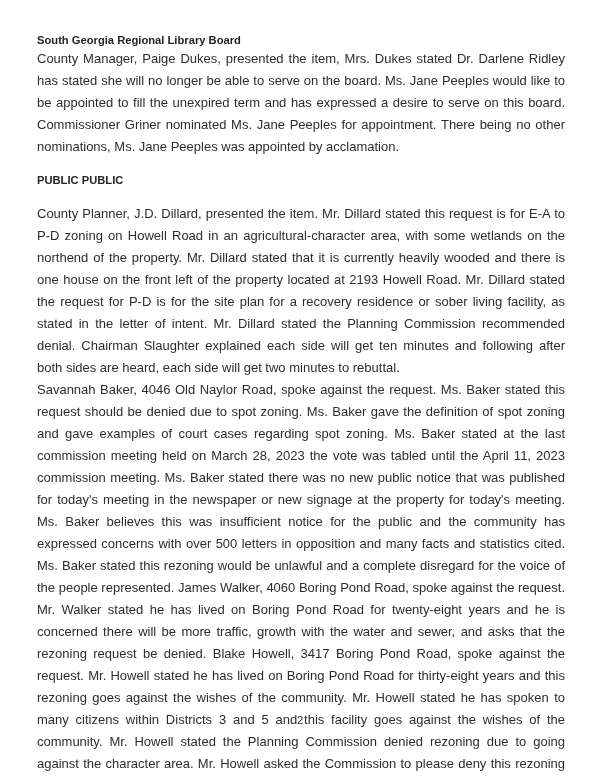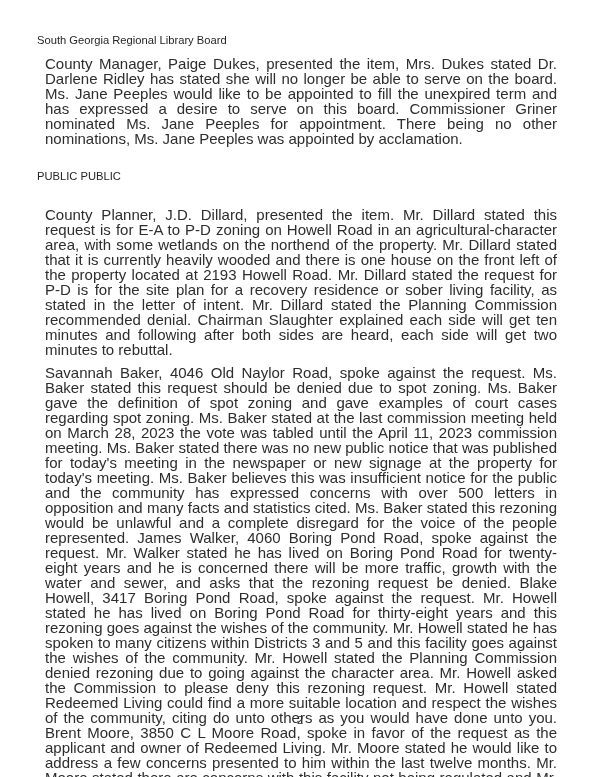--- a/index.html
+++ b/index.html
@@ -19,29 +19,29 @@
     width: 600px;
     height: 777px;
     box-sizing: border-box;
     padding: 33px 35px 0 37px;
     overflow: hidden;
     background: #ffffff;
   }
   .doc-heading {
     font-size: 11.2px;
     line-height: 15px;
-    font-weight: normal;
+    font-weight: bold;
     margin: 0;
     color: #252525;
     text-align: justify;
   }
   .doc-para {
-    font-size: 15px;
-    line-height: 15px;
-    margin: 8px;
+    font-size: 13px;
+    line-height: 22px;
+    margin: 0;
     text-align: justify;
     color: #2d2d2d;
   }
   .spacer {
     height: 15px;
   }
   .page-footer {
     position: absolute;
     top: 713px;
     left: 0;

